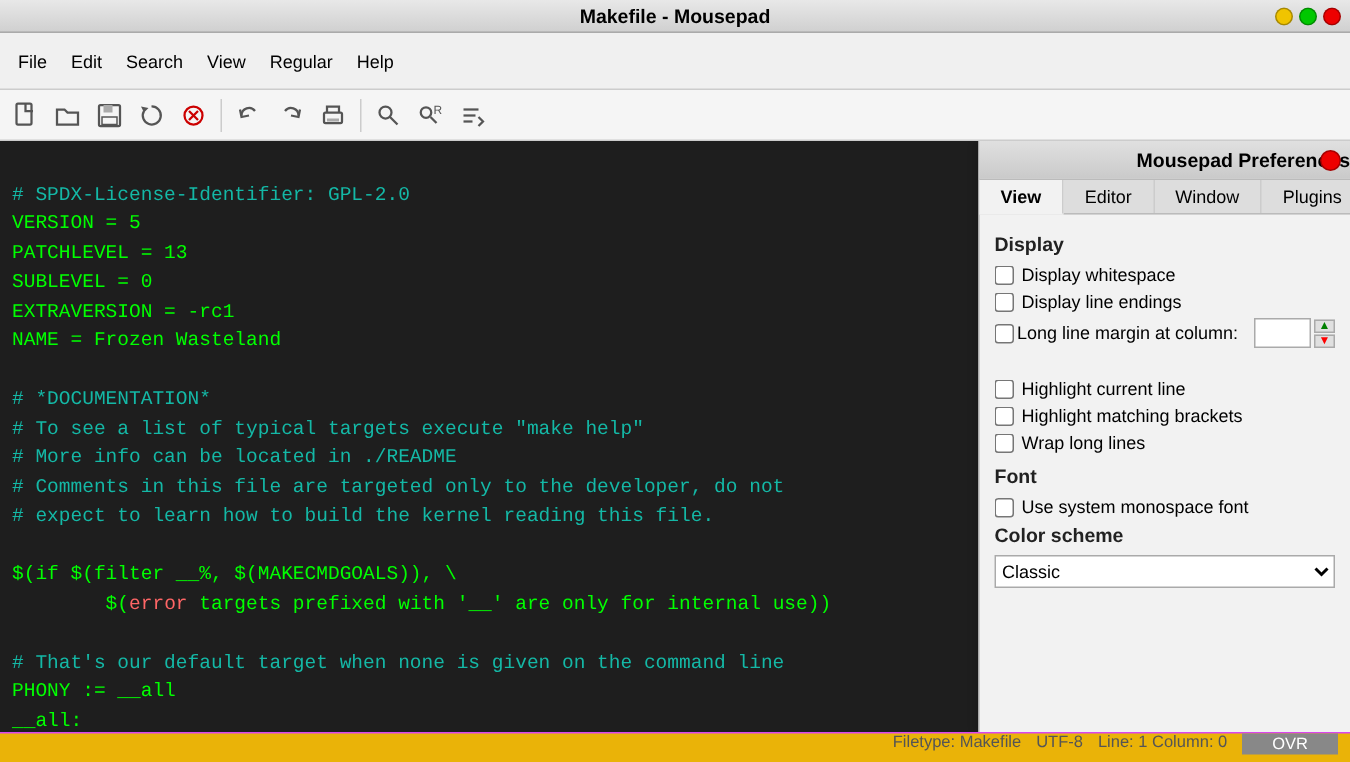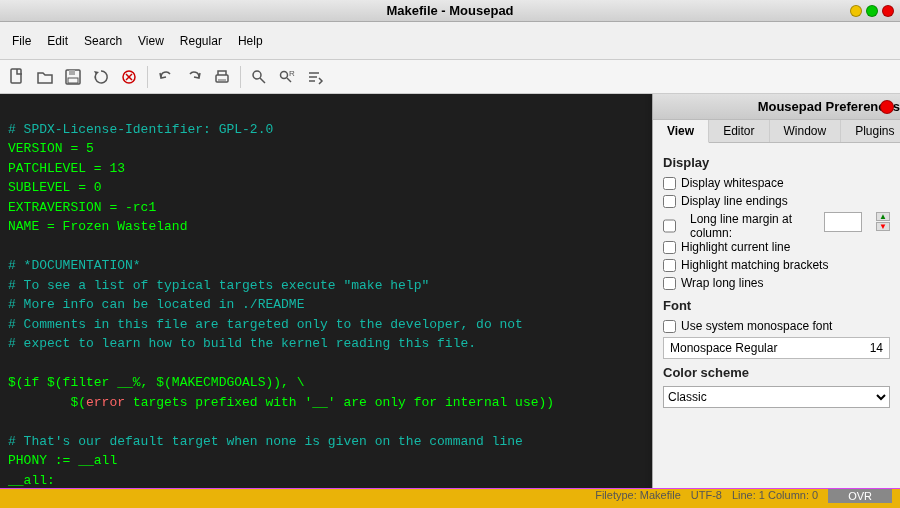--- a/index.html
+++ b/index.html
@@ -192,23 +192,24 @@
       margin-bottom: 4px;
       font-size: 12px;
       gap: 5px;
     }
     .prefs-checkbox-row input[type="checkbox"] {
       width: 13px; height: 13px;
     }
 
     .prefs-inline-row {
       display: flex;
-      margin-bottom: 0;
-      font-size: 12px;
-      gap: 14px;
+      align-items: center;
+      margin-bottom: 20px;
+      font-size: 12px;
+      gap: 2px;
     }
     .prefs-inline-row label { flex: 1; }
     .prefs-inline-row input[type="text"] {
       width: 38px;
       height: 20px;
       border: 1px solid #aaa;
       padding: 1px 3px;
       font-size: 12px;
     }
     .prefs-spin-btns {
@@ -433,24 +434,20 @@
         <label>Wrap long lines</label>
       </div>
 
       <div class="prefs-section-title" style="margin-top:8px;">Font</div>
 
       <div class="prefs-checkbox-row">
         <input type="checkbox" style="">
         <label>Use system monospace font</label>
       </div>
 
-      <div class="font-display">
-        <span>Monospace Regular</span>
-        <span style="margin-left:10px;">14</span>
-      </div>
 
       <div class="prefs-section-title" style="margin-top:4px;">Color scheme</div>
 
       <div class="color-scheme-row">
         <select class="color-scheme-select">
           <option value="Classic">Classic</option>
           <option value="Cobalt">Cobalt</option>
           <option value="Kate">Kate</option>
           <option value="Oblivion">Oblivion</option>
           <option value="Solarized Dark">Solarized Dark</option>

